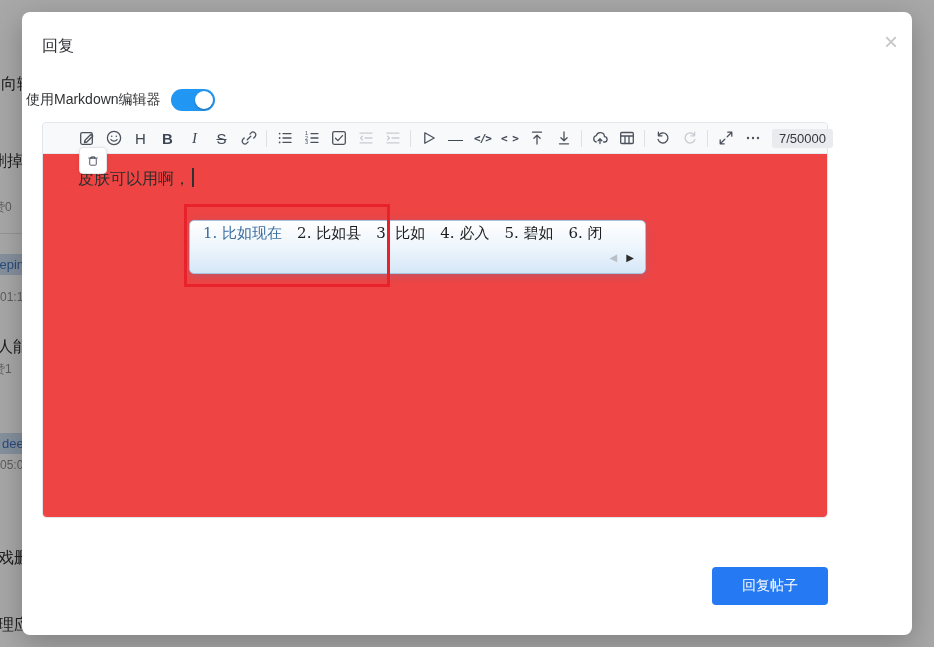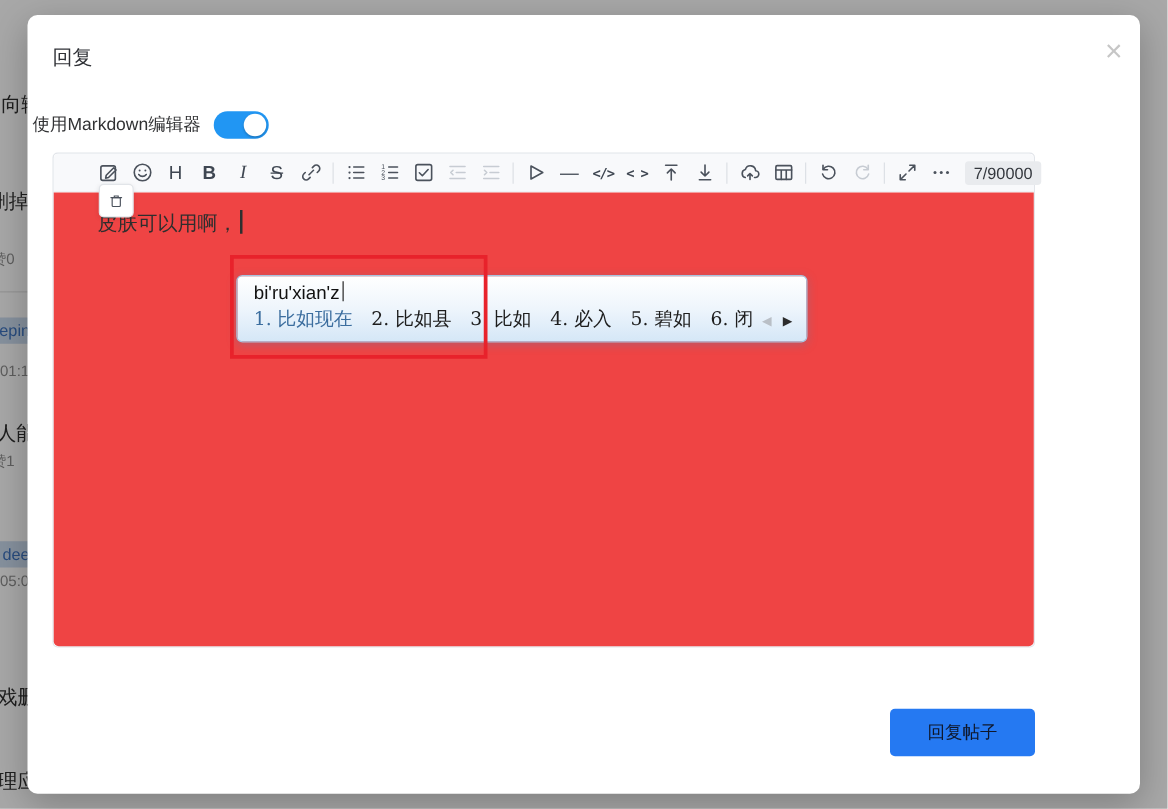--- a/index.html
+++ b/index.html
@@ -69,21 +69,21 @@
   .cand{margin-right:15px;white-space:nowrap;}
   .cand.sel{color:#3c6e9f;}
   .pagearrows{position:absolute;right:11px;bottom:10px;font-size:10px;}
   .arrow-prev{color:#b9bfc6;margin-right:9px;}
   .arrow-next{color:#2c2c2c;}
   
   .redbox{position:absolute;left:141px;top:50px;width:200px;height:77px;border:3px solid #e8222b;z-index:6;pointer-events:none;}
   
   .submit-btn{
     position:absolute;left:690px;top:555px;width:116px;height:38px;
-    background:#2579f2;border-radius:4px;color:#0f172a;font-size:14px;
+    background:#2579f2;border-radius:4px;color:#ffffff;font-size:14px;
     display:flex;align-items:center;justify-content:center;cursor:pointer;
   }
 </style>
 </head>
 <body>
 
 <div class="page-behind">
   <div class="frag f1">向输</div>
   <div class="frag f2">删掉</div>
   <div class="frag meta f3">赞0</div>
@@ -226,35 +226,34 @@
             <path d="M10.8 3.2h4v4M14.8 3.2l-4.6 4.6M7.2 14.8h-4v-4M3.2 14.8l4.6-4.6"></path>
           </svg>
       </span>
       <span class="tbtn">
         <svg width="18" height="18" viewBox="0 0 18 18">
             <circle cx="4" cy="9" r="1.2" fill="#4b525c" stroke="none"></circle>
             <circle cx="9" cy="9" r="1.2" fill="#4b525c" stroke="none"></circle>
             <circle cx="14" cy="9" r="1.2" fill="#4b525c" stroke="none"></circle>
           </svg>
       </span>
-      <span class="badge">7/90000</span>
+      <span class="badge">7/50000</span>
     </div>
 
     <div class="content">
       <div class="delpop">
         <svg width="14" height="14" viewBox="0 0 18 18">
             <path d="M3.5 5.2h11M7 5.2V3.6h4v1.6"></path>
             <rect x="4.8" y="5.2" width="8.4" height="9.2" rx="1"></rect>
           </svg>
       </div>
 
       <div class="typed-line"><span>皮肤可以用啊，</span><span class="caret"></span></div>
 
       <div class="ime">
-        <div class="pinyin"><span>bi'ru'xian'z</span><span class="caret"></span></div>
         <div class="cands">
           <span class="cand sel"><span>1.</span> <span>比如现在</span></span>
           <span class="cand"><span>2.</span> <span>比如县</span></span>
           <span class="cand"><span>3.</span> <span>比如</span></span>
           <span class="cand"><span>4.</span> <span>必入</span></span>
           <span class="cand"><span>5.</span> <span>碧如</span></span>
           <span class="cand"><span>6.</span> <span>闭</span></span>
         </div>
         <div class="pagearrows">
           <span class="arrow-prev">◀</span><span class="arrow-next">▶</span>

